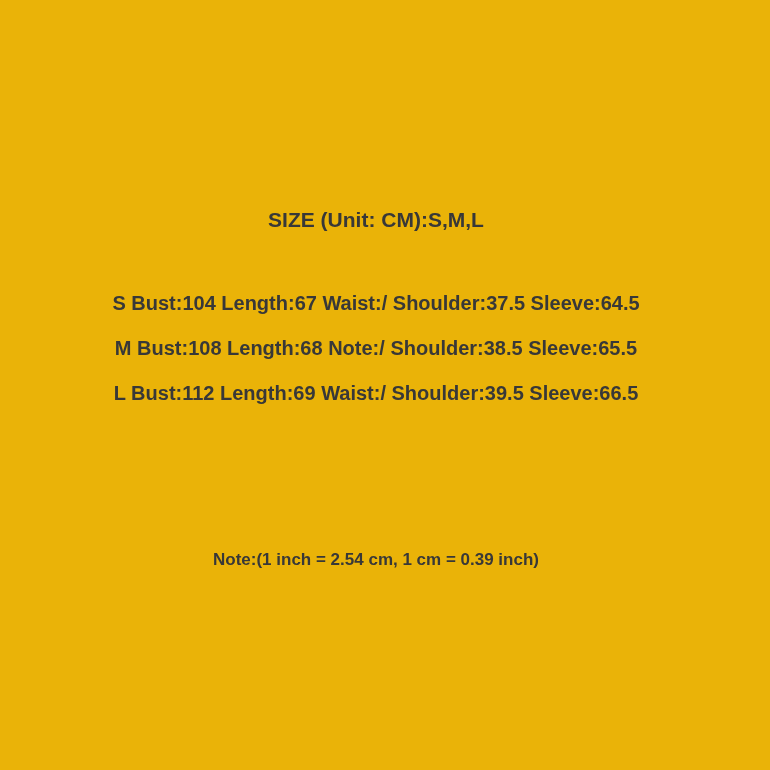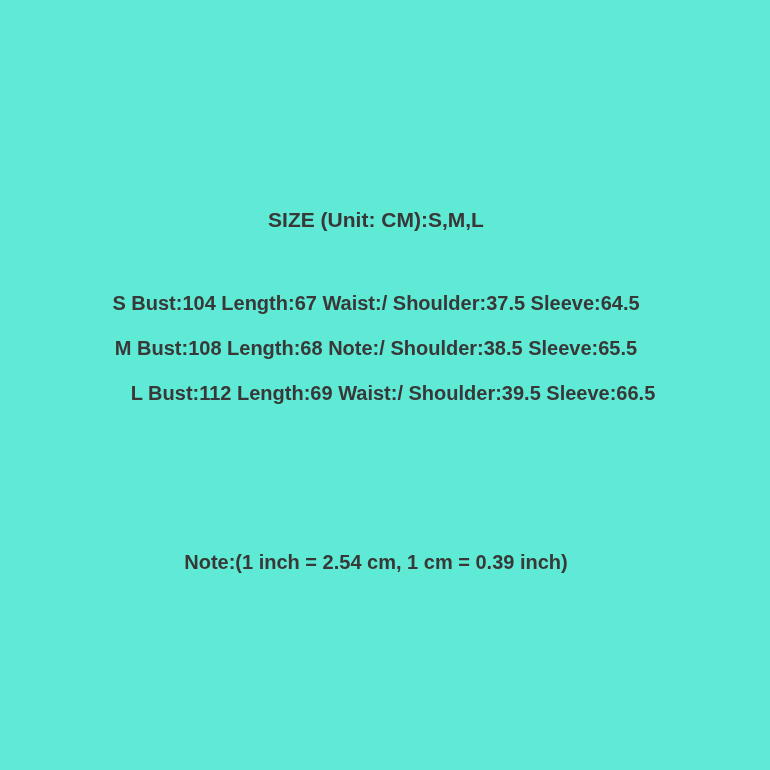--- a/index.html
+++ b/index.html
@@ -7,38 +7,38 @@
     width: 770px;
     height: 770px;
     background: #ffffff;
     overflow: hidden;
     font-family: "Liberation Sans", sans-serif;
   }
   .canvas {
     position: relative;
     width: 770px;
     height: 770px;
-    background: #5eead4;
+    background: #eab308;
   }
   .line {
     position: absolute;
     left: 0;
     width: 752px;            
     text-align: center;
     font-weight: 700;
     color: #383838;
     line-height: 1.2;
     white-space: nowrap;
   }
   .chart-title   { top: 207px; font-size: 21px; }
   .row-s         { top: 291px; font-size: 20px; text-align: center; }
   .row-m         { top: 336px; font-size: 20px; }
-  .row-l         { top: 381px; font-size: 20px; margin-left: 17px; }
+  .row-l         { top: 381px; font-size: 20px; }
   .washing-line  { top: 468px; font-size: 19px; }
-  .note-line     { top: 550px; font-size: 20px; }
+  .note-line     { top: 550px; font-size: 17px; }
 </style>
 </head>
 <body>
 
 <div class="canvas">
 
   <div class="line chart-title">SIZE (Unit: CM):S,M,L</div>
 
   <div class="line row-s">S Bust:104 Length:67 Waist:/ Shoulder:37.5 Sleeve:64.5</div>
 

